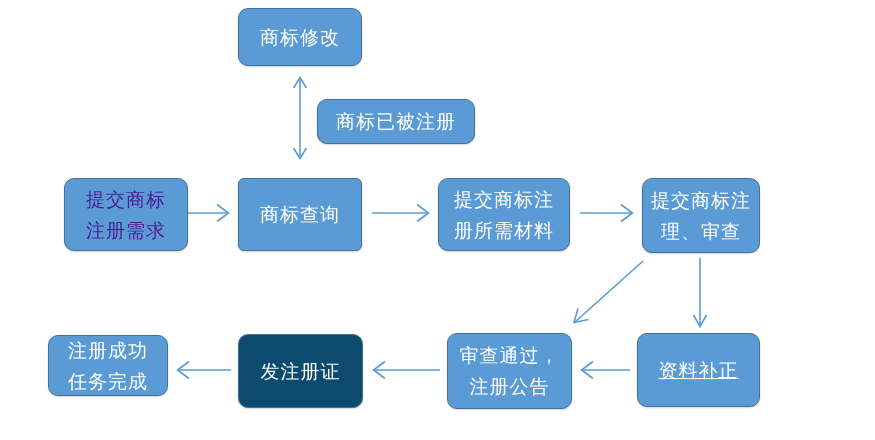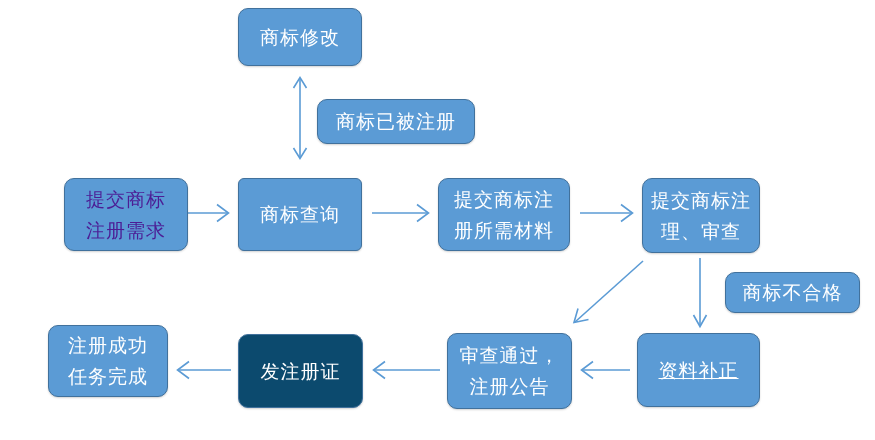--- a/index.html
+++ b/index.html
@@ -136,35 +136,32 @@
   <div class="node" style="left: 438px; top: 178px; width: 132px; height: 73px; background: rgb(91, 155, 213); border-color: rgb(65, 113, 156); color: rgb(255, 255, 255);">
     <span class="label">提交商标注
 册所需材料</span>
   </div>
 
   <div class="node" style="left: 642px; top: 178px; width: 118px; height: 75px; background: rgb(91, 155, 213); border-color: rgb(65, 113, 156); color: rgb(255, 255, 255);">
     <span class="label">提交商标注
 理、审查</span>
   </div>
 
-  <div class="node" style="left: 725px; top: 272px; width: 135px; height: 41px; background: rgb(91, 155, 213); border-color: rgb(65, 113, 156); color: rgb(255, 255, 255);">
-    <span class="label">商标不合格</span>
-  </div>
 
   <div class="node" style="left: 637px; top: 333px; width: 123px; height: 74px; background: rgb(91, 155, 213); border-color: rgb(65, 113, 156); color: rgb(255, 255, 255); text-decoration: underline;">
     <span class="label">资料补正</span>
   </div>
 
   <div class="node" style="left: 447px; top: 333px; width: 125px; height: 76px; background: rgb(91, 155, 213); border-color: rgb(65, 113, 156); color: rgb(255, 255, 255);">
     <span class="label">审查通过，
 注册公告</span>
   </div>
 
   <div class="node" style="left: 238px; top: 334px; width: 125px; height: 74px; background: #0c4a6e; border-color: rgb(65, 113, 156); color: rgb(255, 255, 255); justify-content: center;">
     <span class="label">发注册证</span>
   </div>
 
-  <div class="node" style="left: 48px; top: 325px; width: 120px; height: 72px; background: rgb(91, 155, 213); border-color: rgb(65, 113, 156); color: rgb(255, 255, 255);">
+  <div class="node" style="left: 48px; top: 335px; width: 120px; height: 61px; background: rgb(91, 155, 213); border-color: rgb(65, 113, 156); color: rgb(255, 255, 255);">
     <span class="label">注册成功
 任务完成</span>
   </div>
 
 </div>
 
 </body></html>

